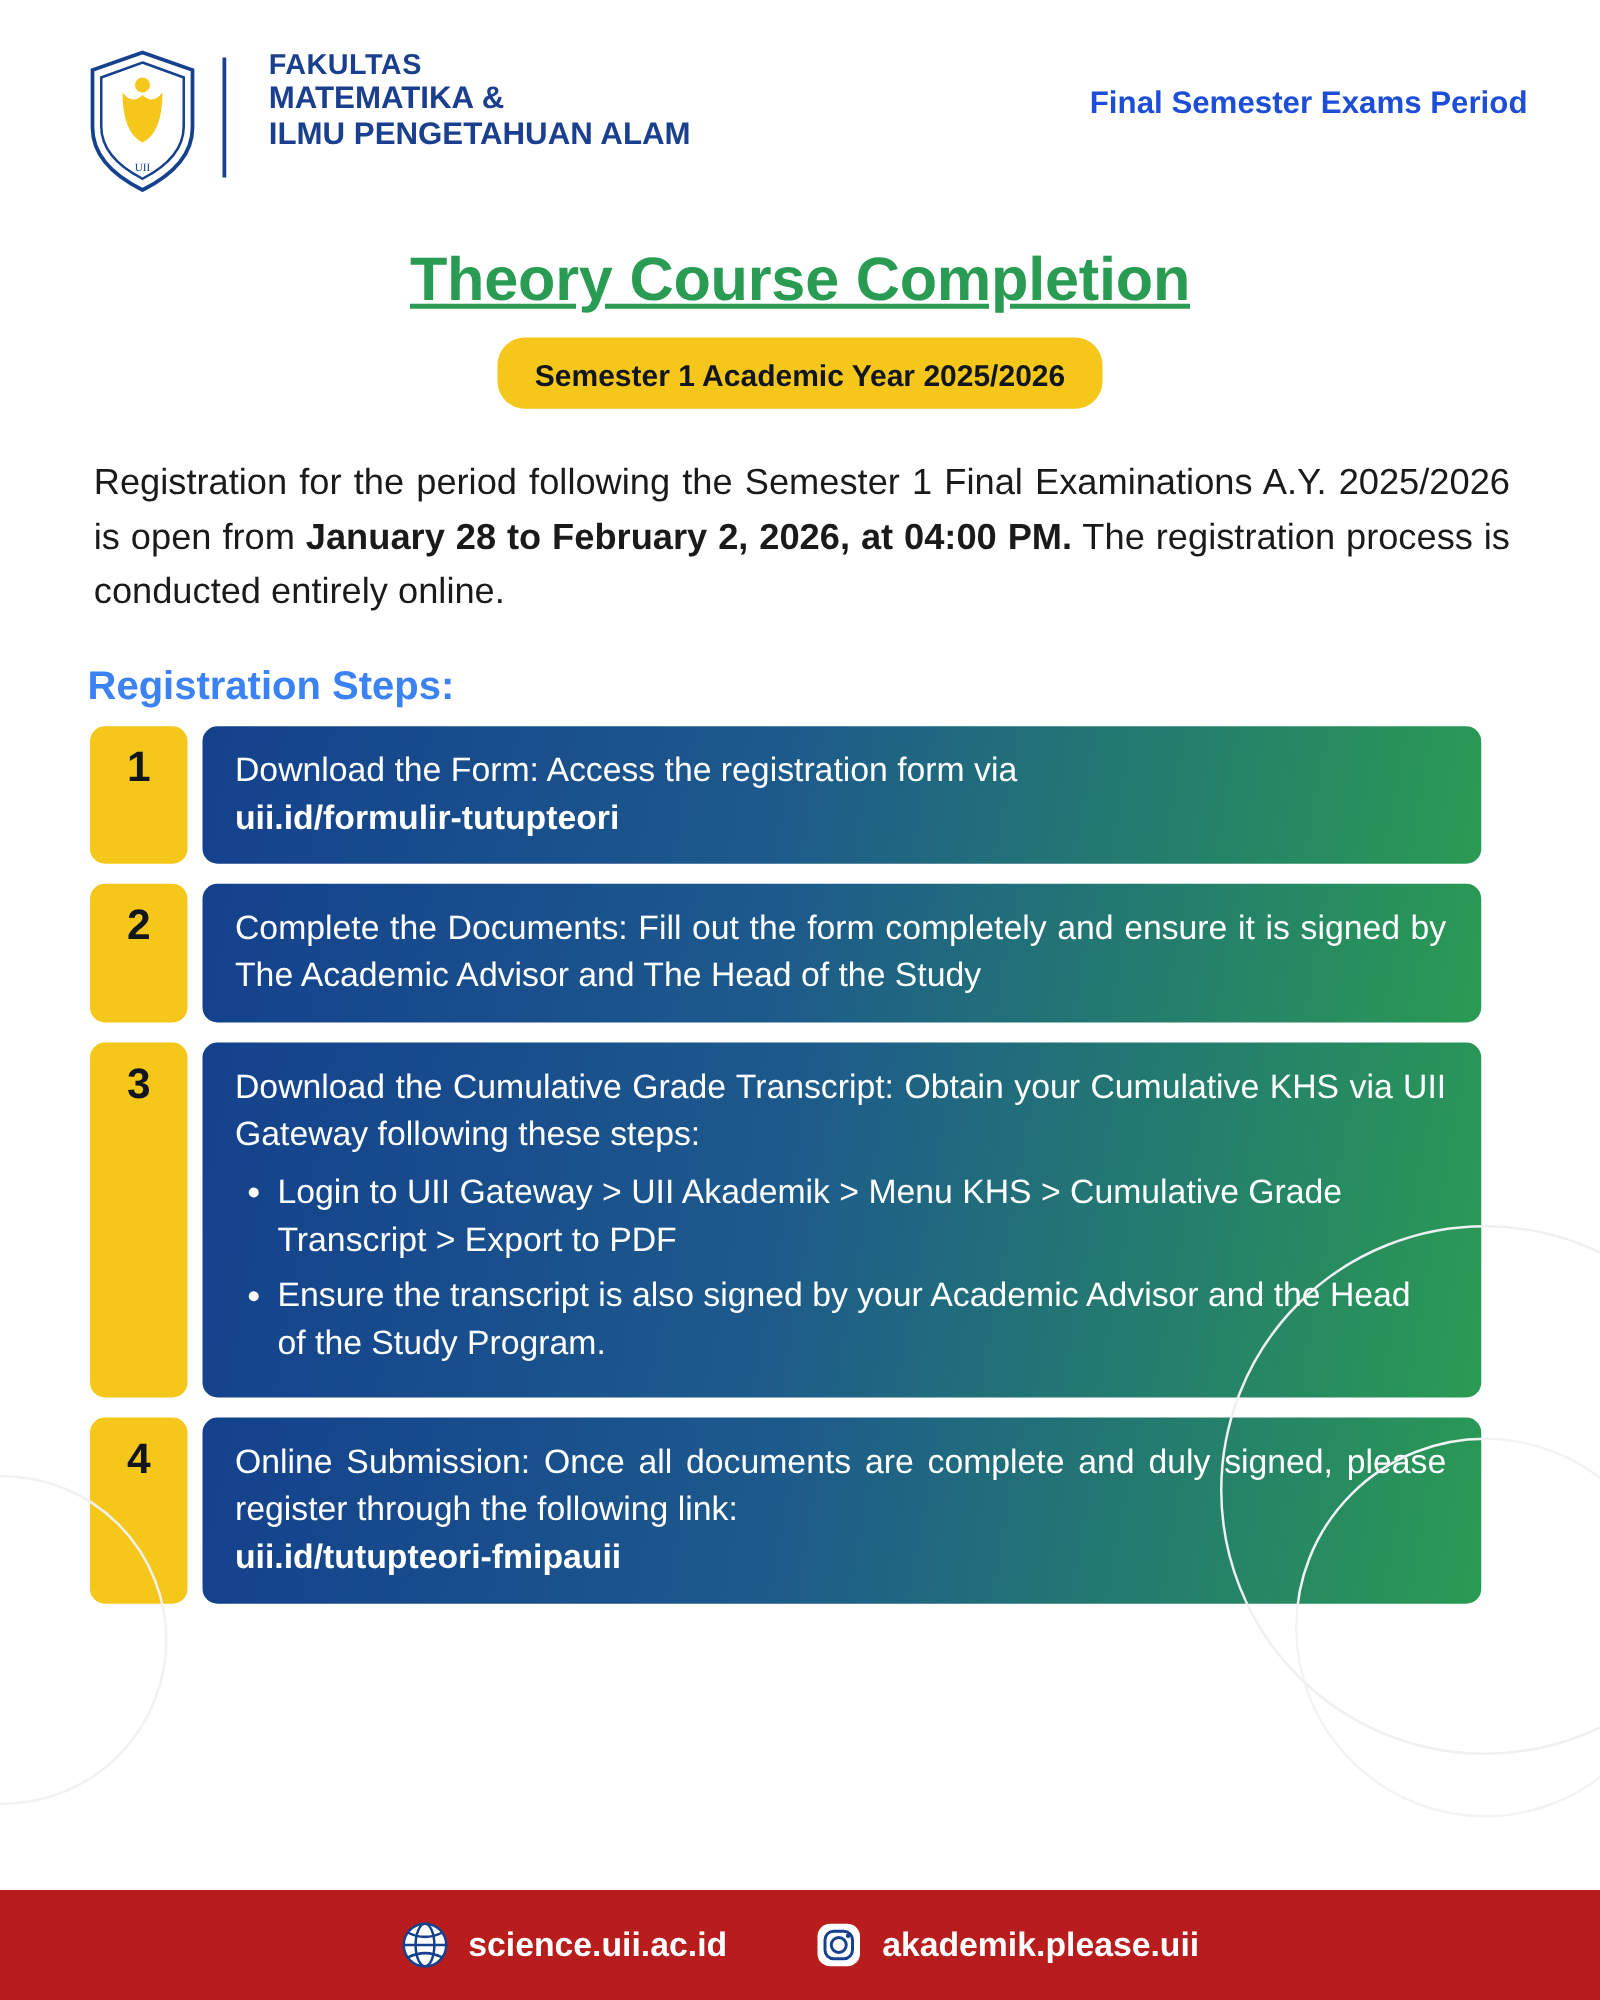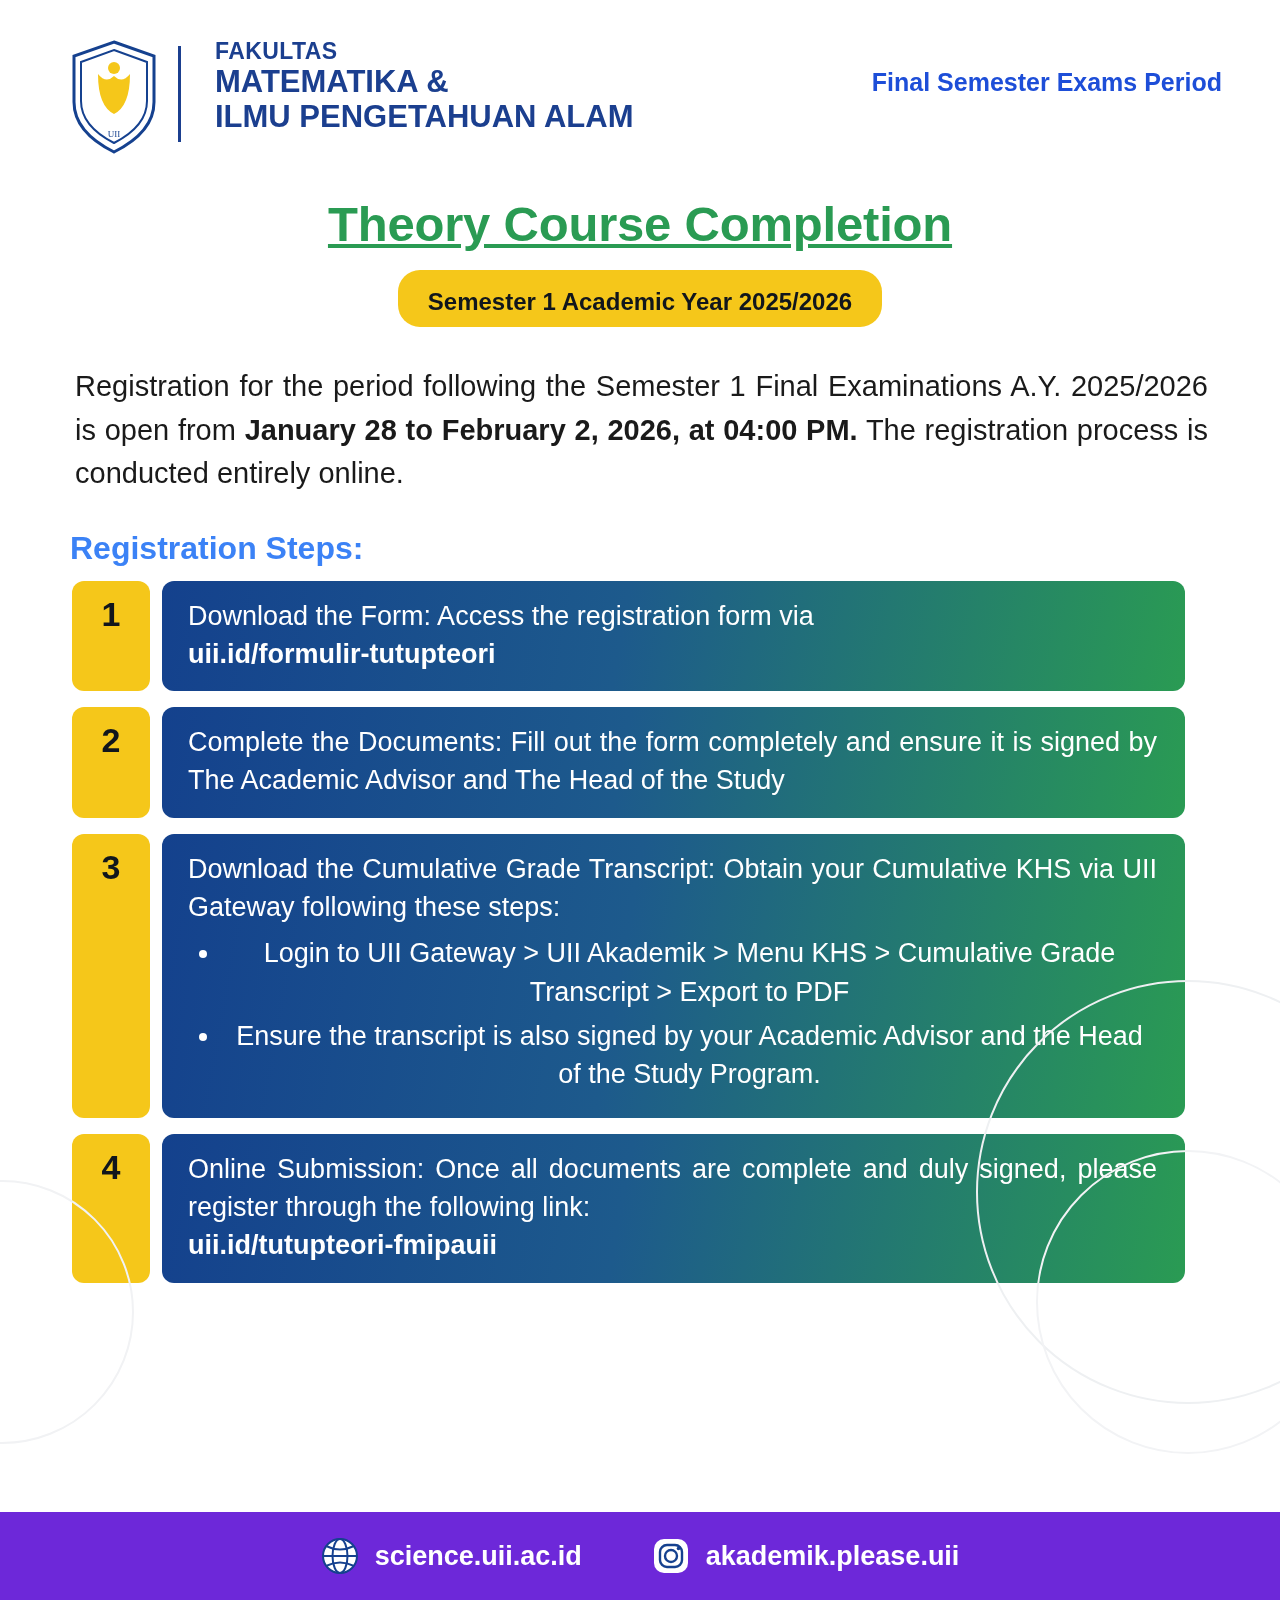--- a/index.html
+++ b/index.html
@@ -57,21 +57,21 @@
     margin-left: 16px;
     line-height: 1.02;
   }
   .fac-text .l1 {
     font-size: 23px;
     font-weight: bold;
     color: #1b3f8f;
     letter-spacing: 0.4px;
   }
   .fac-text .l2, .fac-text .l3 {
-    font-size: 31px;
+    font-size: 25px;
     font-weight: bold;
     color: #1b3f8f;
     letter-spacing: 0px;
     margin-top: 3px;
   }
   .exam-period {
     position: absolute;
     right: 58px;
     top: 68px;
     font-size: 25px;
@@ -159,34 +159,34 @@
     font-size: 27px;
     line-height: 1.42;
     text-align: justify;
   }
   .step-body ul {
     margin: 8px 0 0 0;
     padding-left: 34px;
   }
   .step-body li {
     margin-bottom: 6px;
-    text-align: center;
+    text-align: left;
   }
   .link-strong {
     font-weight: bold;
   }
 
   
   .footer {
     position: absolute;
     left: 0;
     bottom: 0;
     width: 1280px;
     height: 88px;
-    background: #6d28d9;
+    background: #b91c1c;
     display: flex;
     align-items: center;
     justify-content: center;
     gap: 70px;
   }
   .foot-item {
     display: flex;
     align-items: center;
     gap: 16px;
     color: #ffffff;

